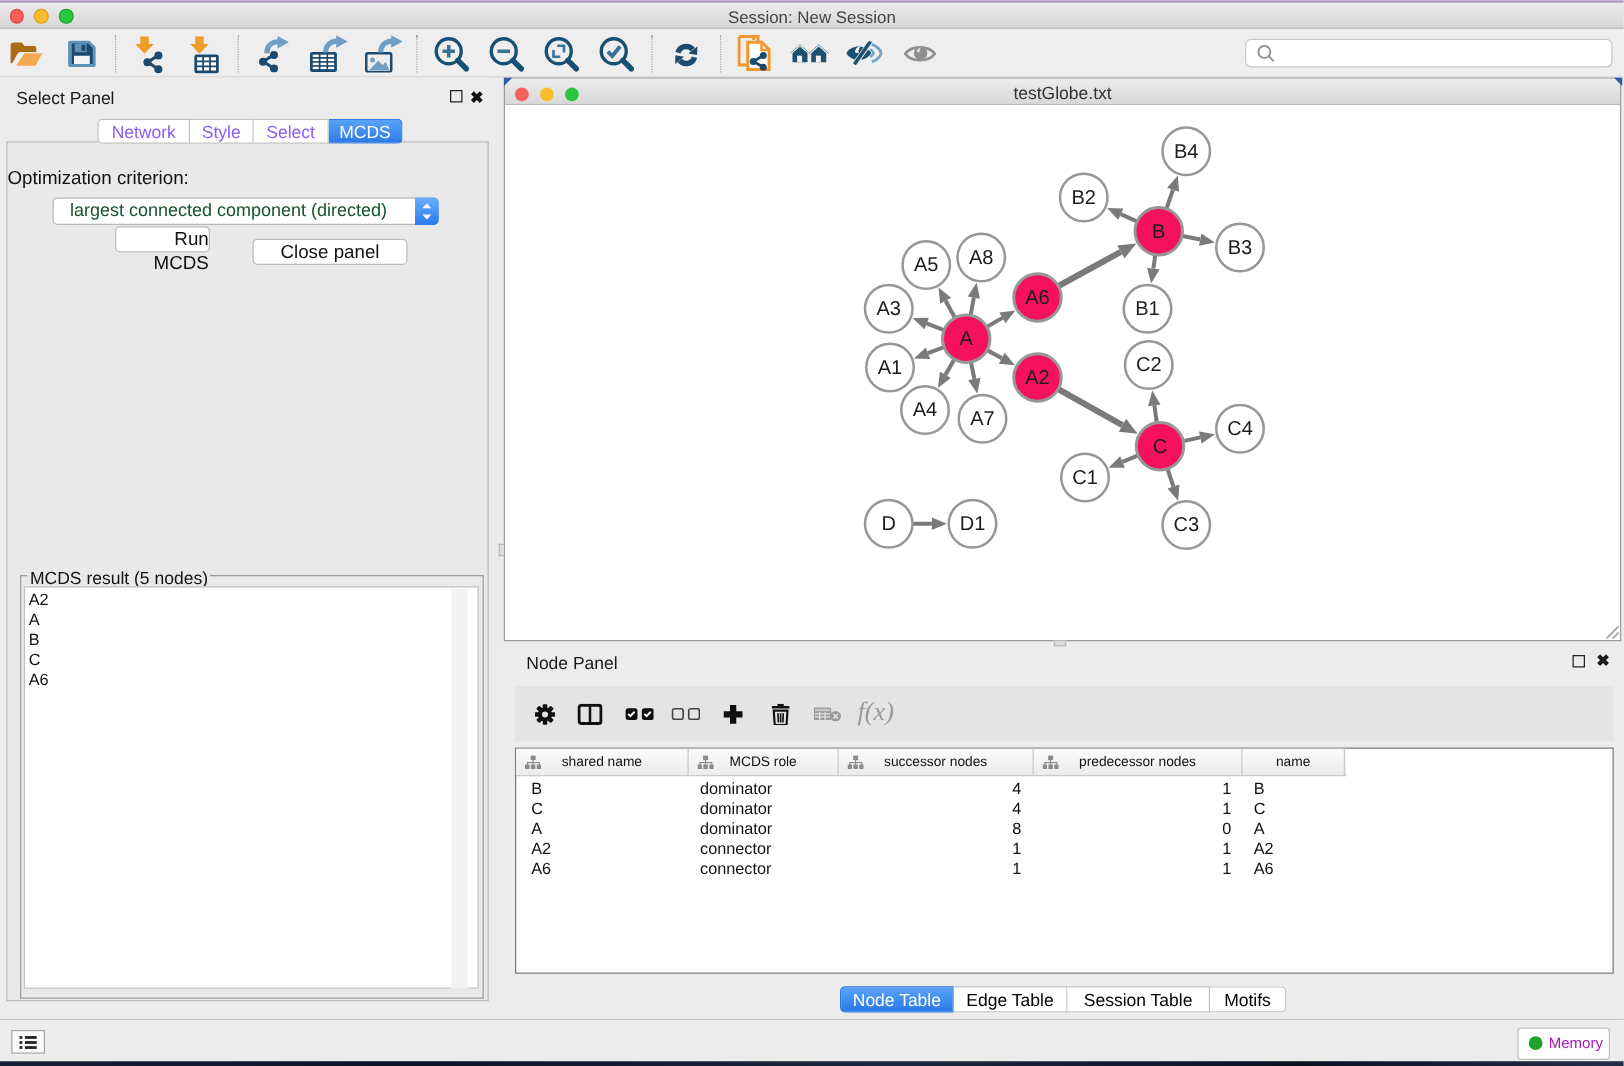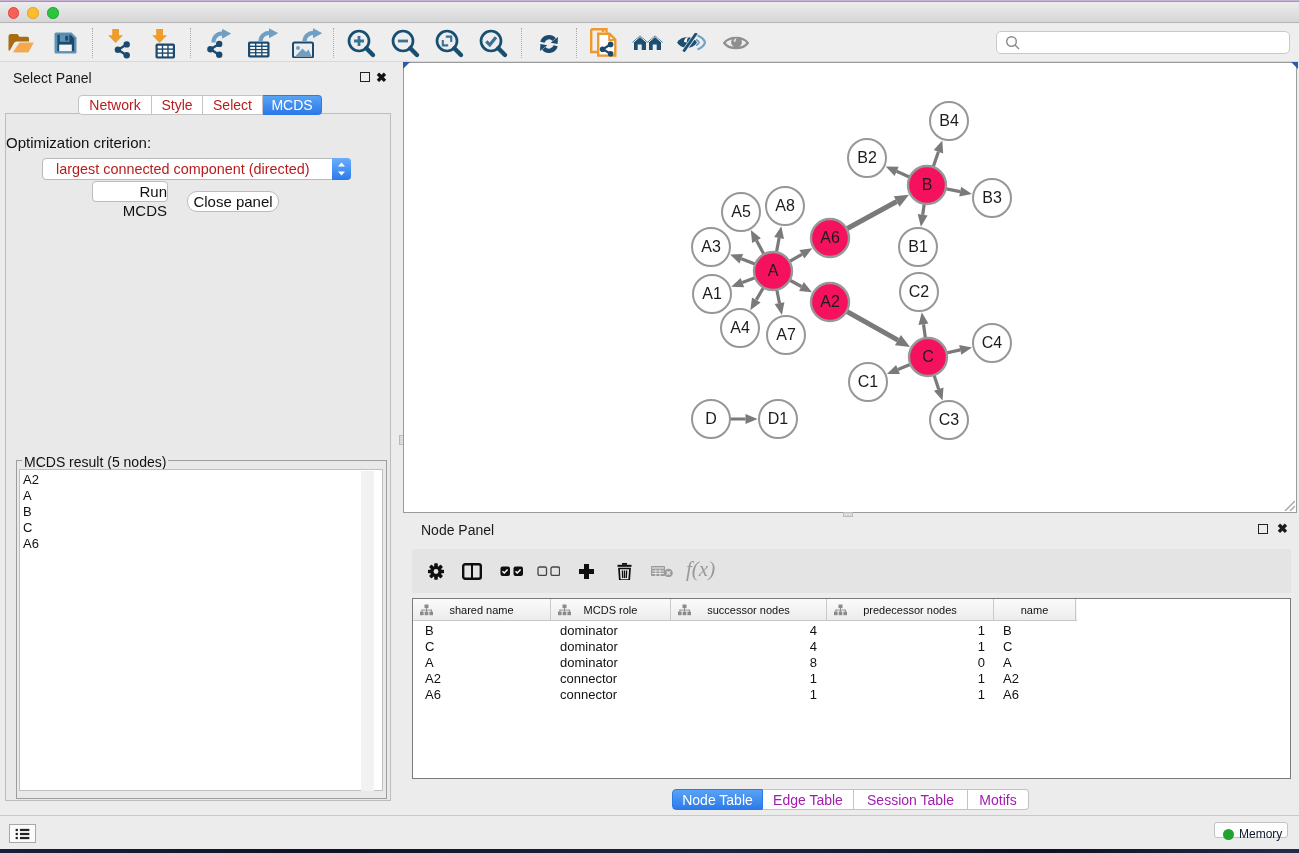--- a/index.html
+++ b/index.html
@@ -24,31 +24,31 @@
 .tbi { position:absolute; top:0; height:38px; }
 .tsep { position:absolute; top:4px; height:30px; width:0px; border-left:1px dotted #aaa; }
 #searchbox { position:absolute; left:996px; top:7px; width:294px; height:23px; background:#fff;
   border:1px solid #c9c9c9; border-radius:5px; }
 
 
 #cp-head { left:0; top:62px; width:392px; height:30px; background:#ececec; }
 #cp-title { left:13px; top:70px; font-size:14px; color:#1a1a1a; }
 #cp-tabwrap { left:0; top:95px; width:392px; height:20px; z-index:3; }
 .cptab { position:absolute; top:0; height:20px; background:#fff; border:1px solid #c3c3c3;
-  font-size:14px; color:#b91c1c; text-align:center; line-height:19px; }
+  font-size:14px; color:#8b5cf6; text-align:center; line-height:19px; }
 #cp-body { left:5px; top:113px; width:386px; height:688px; background:#e9e9e9; border:1px solid #bdbdbd; }
 #opt-label { left:6px; top:134px; width:392px; text-align:left; font-size:15px; color:#111; }
 #dropdown { left:42px; top:158px; width:309px; height:22px; background:#fff; border:1px solid #b9b9b9; border-radius:4px; }
-#dd-text { position:absolute; left:13px; top:1.5px; font-size:14.4px; color:#b91c1c; }
+#dd-text { position:absolute; left:13px; top:1.5px; font-size:14.4px; color:#14532d; }
 #dd-btn { position:absolute; right:-1px; top:-1px; width:19px; height:22px; border-radius:0 4px 4px 0;
   background:linear-gradient(#6aaefc,#2a7aec); }
 .btn { position:absolute; height:21px; background:#fff; border:1px solid #bcbcbc; border-radius:4px;
   font-size:15px; color:#111; text-align:center; line-height:19px; }
 #btn-run { left:92px; top:181px; width:76px;text-align:right; }
-#btn-close { left:187px; top:191px; width:92px;border-radius:10px; }
+#btn-close { left:202px; top:191px; width:124px; }
 
 
 #fieldset { left:16px; top:460px; width:371px; height:339px; border:1px solid #9d9d9d; }
 #fs-legend { left:22px; top:454px; background:#e9e9e9; font-size:14px; color:#111; padding:0 2px; }
 #fs-list { left:19px; top:469px; width:364px; height:322px; background:#fff; border:1px solid #c0c0c0; }
 #fs-scroll { position:absolute; right:8px; top:1px; width:13px; height:320px; background:#f2f2f2; }
 .fsrow { position:absolute; left:3px; font-size:13px; color:#111; }
 
 
 #gwin { left:403px; top:62px; width:894px; height:451px; background:#fff; border:1px solid #9b9b9b; }
@@ -63,37 +63,38 @@
 
 #tp-title { left:403px; top:517px; width:896px; height:26px; }
 #tp-toolbar { left:412px; top:549px; width:879px; height:44px; background:#e4e4e4; }
 #tp-table { left:412px; top:598px; width:879px; height:181px; background:#fff; border:1px solid #7a7a7a; }
 #tp-header { position:absolute; left:0; top:0; width:664px; height:22px; background:linear-gradient(#fbfbfb,#ececec); border-bottom:1px solid #c9c9c9; }
 .thcell { position:absolute; top:0; height:21px; border-right:1px solid #c9c9c9; font-size:11px; color:#111; text-align:center; line-height:22px; }
 .td { position:absolute; height:16px; font-size:13px; color:#111; line-height:16px; }
 
 
 .btab { position:absolute; top:789px; height:21px; background:#fff; border:1px solid #c3c3c3;
-  font-size:14px; color:#a21caf; text-align:center; line-height:21px; }
+  font-size:14px; color:#000000; text-align:center; line-height:21px; }
 
 
 #statusbar { left:0; top:815px; width:1299px; height:34px; background:#ececec; border-top:1px solid #c8c8c8; }
 #desktop-bottom { left:0; top:849px; width:1299px; height:4px; background:linear-gradient(90deg,#16203a,#0d1322 25%,#1b2742 55%,#0c111f 80%,#232d4a); }
-#memory-btn { position:absolute; left:1214px; top:6px; width:74px; height:16px; background:#fdfdfd;
-  border:1px solid #c2c2c2; border-radius:3px; font-size:12px; color:#0f172a; }
+#memory-btn { position:absolute; left:1214px; top:6px; width:74px; height:26px; background:#fdfdfd;
+  border:1px solid #c2c2c2; border-radius:3px; font-size:12px; color:#a21caf; }
 #list-btn { position:absolute; left:9px; top:8px; width:27px; height:19px; background:#fbfbfb;
   border:1px solid #a8a8a8; }
 </style>
 </head>
 <body>
 <div class="abs" id="desktop-top"></div>
 <div class="abs" id="titlebar">
   <div class="tl t1"></div>
     <div class="tl t2"></div>
     <div class="tl t3"></div>
+  <div class="ttl">Session: New Session</div>
 </div>
 <div class="abs" id="toolbar">
   <div id="tb-icons">
       <svg class="tbi" style="left:8px;top:9px;height:auto" width="26" height="20" viewBox="0 0 26 20">
 <path d="M0.5 3.5 Q0.5 1 3 1 L8.5 1 Q10 1 10.5 2.2 L11.2 3.8 L19.5 3.8 Q21 3.8 21 5.5 L21 8.5 L8.5 8.5 Q6.8 8.5 6 10 L1.8 17.5 L0.5 17.5 Z" fill="#a96c13"></path>
 <path d="M11.5 9.8 L25.6 9.8 L20.3 19.3 L4.8 19.3 Z" fill="#f5a94e" transform="skewX(0)"></path>
 <path d="M11.7 9.8 L25.6 9.8 L20.3 19.3 L6.2 19.3 Z" fill="#f5a94e"></path>
 </svg>
 <svg class="tbi" style="left:54px;top:8px;height:auto" width="23" height="22" viewBox="0 0 23 22">
 <path d="M2 0.5 L17.5 0.5 L22.5 5.5 L22.5 20 Q22.5 21.5 21 21.5 L2 21.5 Q0.5 21.5 0.5 20 L0.5 2 Q0.5 0.5 2 0.5 Z" fill="#5f93b6"></path>
@@ -268,20 +269,26 @@
 <div class="abs" id="fs-list">
   <div class="fsrow" style="top:2px">A2</div>
   <div class="fsrow" style="top:18px">A</div>
   <div class="fsrow" style="top:34px">B</div>
   <div class="fsrow" style="top:50px">C</div>
   <div class="fsrow" style="top:66px">A6</div>
   <div id="fs-scroll"></div>
 </div>
 
 <div class="abs" id="gwin">
+  <div id="gtitle">
+    <div class="tl t1"></div>
+      <div class="tl t2"></div>
+      <div class="tl t3"></div>
+    <div class="ttl">testGlobe.txt</div>
+  </div>
   <svg id="graph" style="position:absolute;left:1px;top:21px;" width="892" height="429" viewBox="0 0 892 429">
 <line x1="368.0" y1="187.0" x2="337.4" y2="198.5" stroke="#7a7a7a" stroke-width="3.2"></line>
 <polygon points="326.2,202.8 335.6,193.9 339.2,203.2" fill="#7a7a7a"></polygon>
 <line x1="368.0" y1="187.0" x2="336.3" y2="174.7" stroke="#7a7a7a" stroke-width="3.2"></line>
 <polygon points="325.1,170.4 338.1,170.1 334.5,179.4" fill="#7a7a7a"></polygon>
 <line x1="368.0" y1="187.0" x2="351.3" y2="215.9" stroke="#7a7a7a" stroke-width="3.2"></line>
 <polygon points="345.3,226.3 347.0,213.4 355.6,218.4" fill="#7a7a7a"></polygon>
 <line x1="368.0" y1="187.0" x2="351.5" y2="156.6" stroke="#7a7a7a" stroke-width="3.2"></line>
 <polygon points="345.8,146.0 355.9,154.2 347.1,159.0" fill="#7a7a7a"></polygon>
 <line x1="368.0" y1="187.0" x2="374.5" y2="219.2" stroke="#7a7a7a" stroke-width="3.2"></line>

